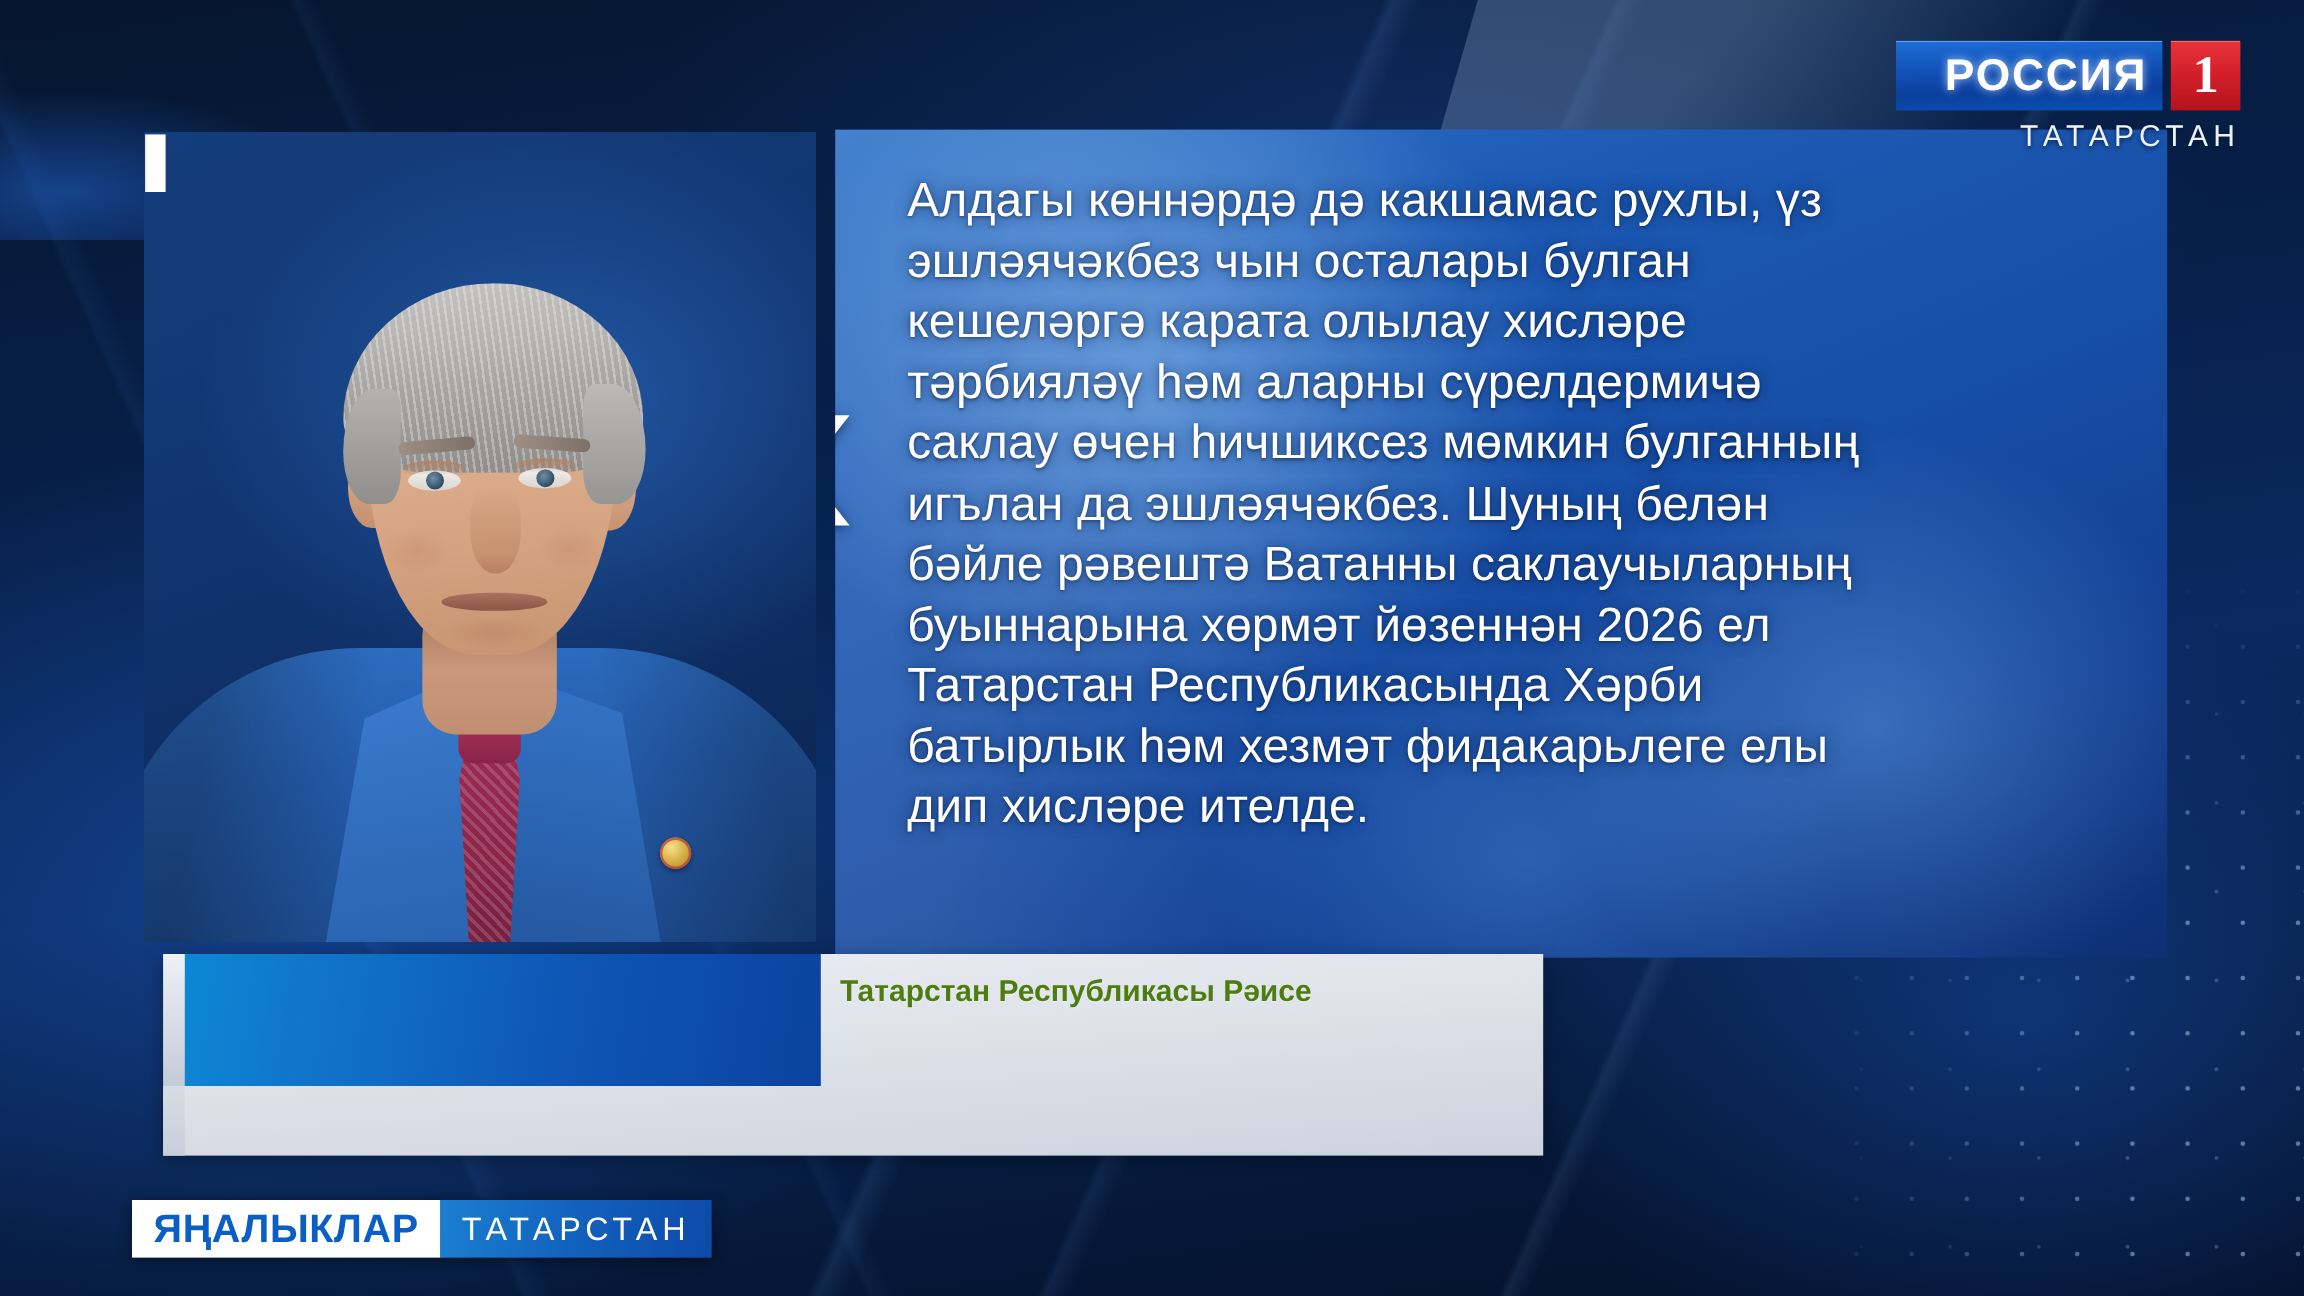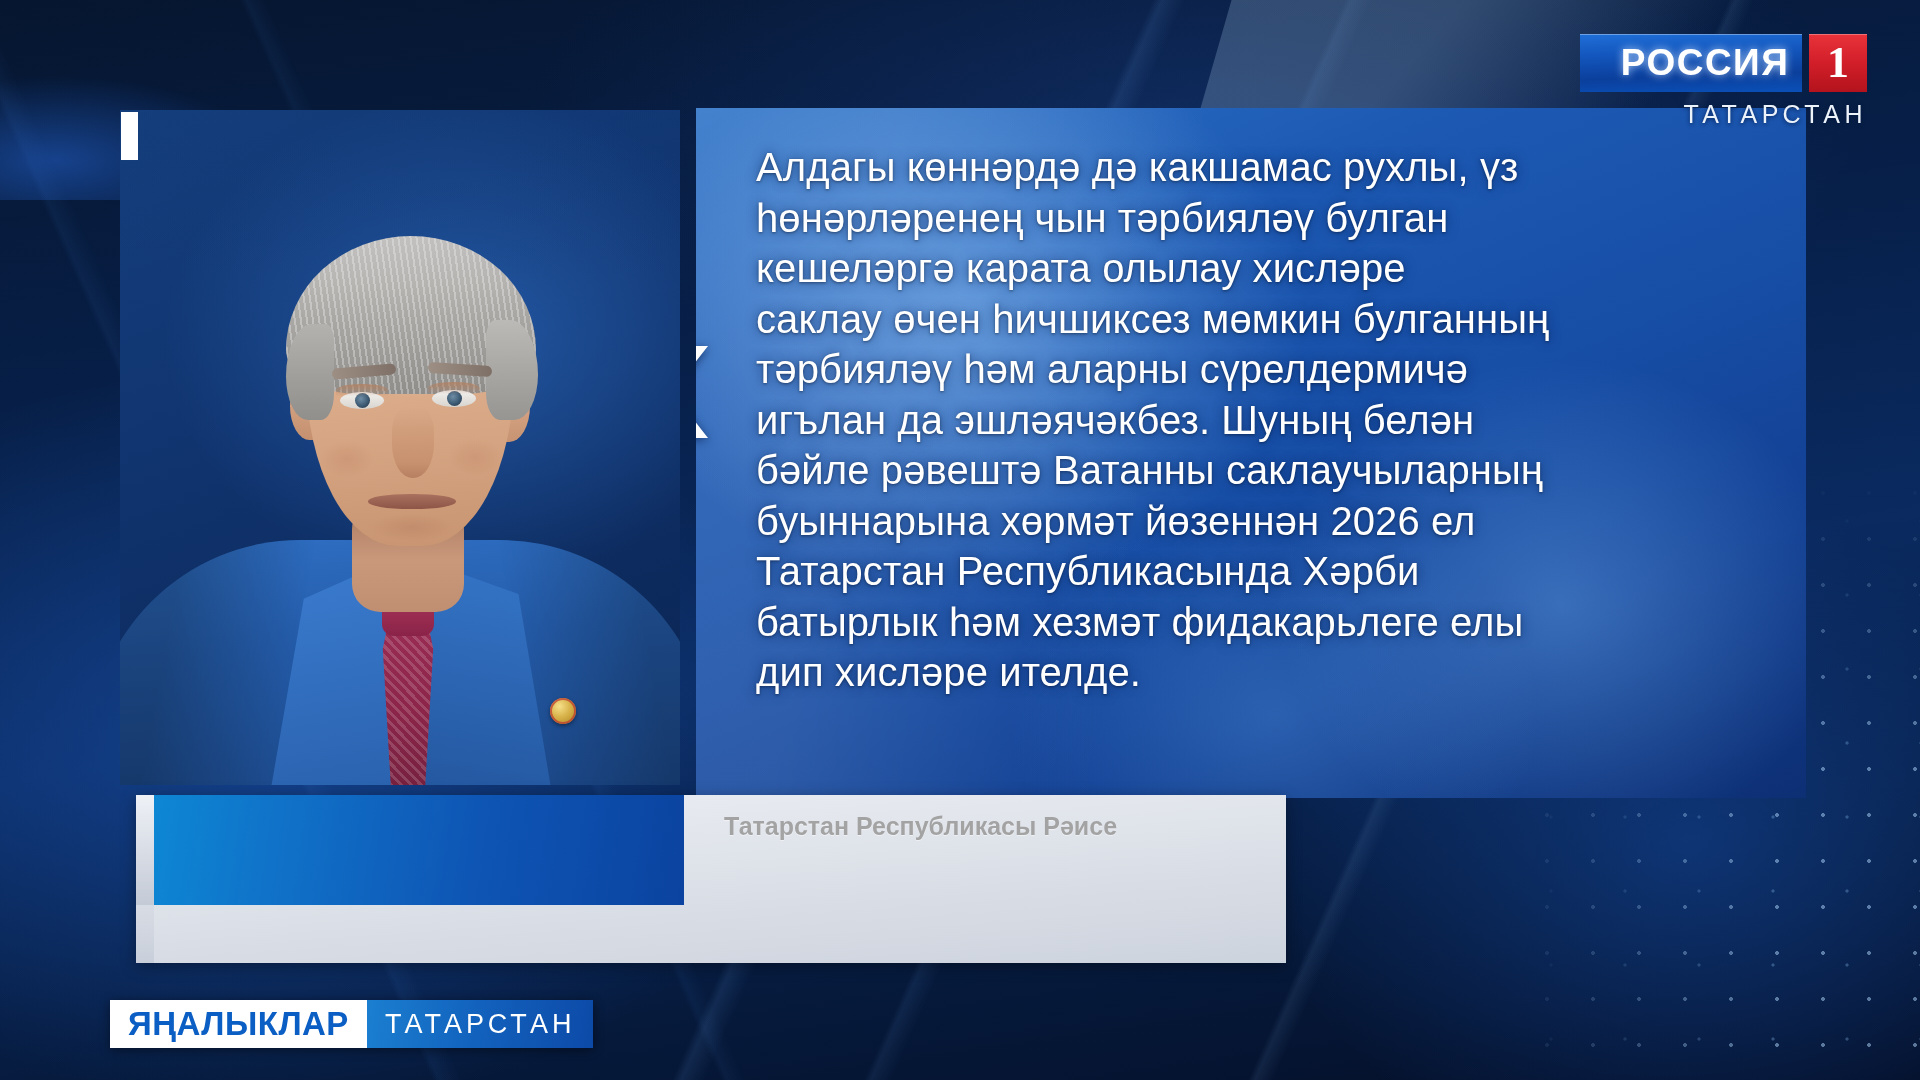--- a/index.html
+++ b/index.html
@@ -298,24 +298,24 @@
     margin-left:40px;
     font-size:34px;
     font-weight:bold;
     line-height:40px;
     color:#ffffff;
     text-shadow:0 1px 4px rgba(0,0,20,.45);
     white-space:pre-line;
   }
   .role-text {
     position:absolute;
-    left:724px; top:812px;
+    left:700px; top:812px;
     font-size:25px;
     font-weight:bold;
-    color:#a3a3a3;
+    color:#4d7c0f;
     z-index:5;
     text-shadow:0 1px 1px rgba(255,255,255,.5);
   }
 
   
   .logo-wrap {
     position:absolute;
     left:1580px; top:34px;
     z-index:8;
     text-align:right;
@@ -386,24 +386,24 @@
   <div class="bg-base"></div>
   <div class="bg-streaks"></div>
   <div class="bg-dots"></div>
   <div class="bg-glow-top"></div>
   <div class="bg-sheen"></div>
 
   <div class="quote-panel">
 
     <div class="quote-text">
       <p>Алдагы көннәрдә дә какшамас рухлы, үз</p>
-      <p>һөнәрләренең чын тәрбияләү булган</p>
+      <p>эшләячәкбез чын осталары булган</p>
       <p>кешеләргә карата олылау  хисләре</p>
+      <p>тәрбияләү һәм аларны сүрелдермичә</p>
       <p>саклау өчен һичшиксез мөмкин булганның</p>
-      <p>тәрбияләү һәм аларны сүрелдермичә</p>
       <p>игълан да эшләячәкбез. Шуның белән</p>
       <p>бәйле рәвештә Ватанны саклаучыларның</p>
       <p>буыннарына хөрмәт йөзеннән 2026 ел</p>
       <p>Татарстан Республикасында Хәрби</p>
       <p>батырлык һәм хезмәт фидакарьлеге елы</p>
       <p>дип хисләре ителде.</p>
     </div>
 
     <div class="qmark qmark-open">
       <svg width="92" height="104" viewBox="0 0 92 104" aria-hidden="true">

